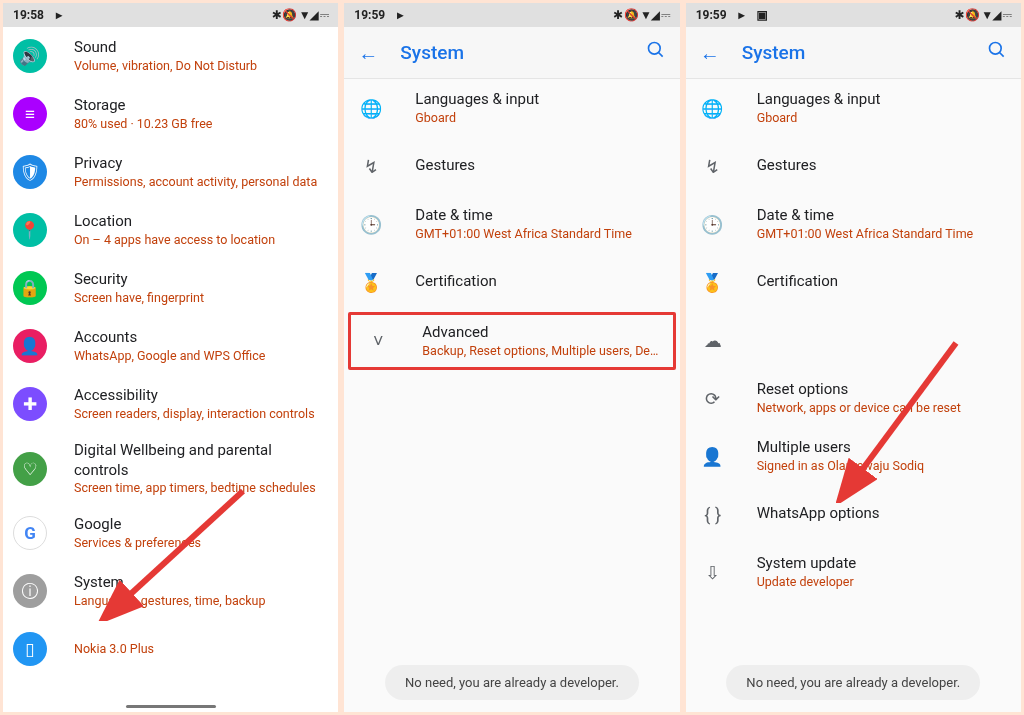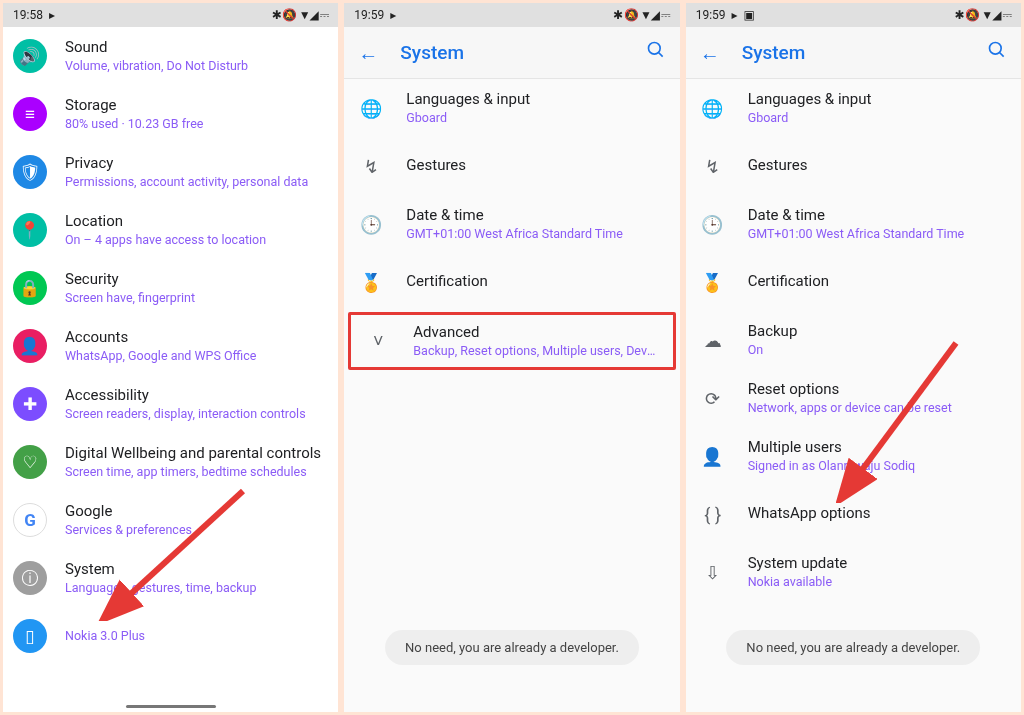--- a/index.html
+++ b/index.html
@@ -25,21 +25,21 @@
   .statusbar {
     height: 24px;
     background: #e0e0e0;
     display: flex;
     align-items: center;
     justify-content: space-between;
     padding: 0 10px;
     font-size: 12px;
     color: #222;
   }
-  .statusbar .left { display: flex; align-items: center; gap: 6px; }
+  .statusbar .left { display: flex; align-items: center; gap: 12px; font-weight: bold; }
   .statusbar .right { display: flex; align-items: center; gap: 4px; letter-spacing: -1px; }
   .appbar {
     height: 52px;
     display: flex;
     align-items: center;
     padding: 0 12px;
     gap: 20px;
     border-bottom: 1px solid #e5e5e5;
     background: #f7f7f7;
   }
@@ -77,28 +77,28 @@
   .row .outline-icon {
     width: 34px;
     height: 34px;
     display: flex;
     align-items: center;
     justify-content: center;
     color: #5f6368;
     font-size: 18px;
     flex-shrink: 0;
   }
-  .row .text { flex: 1; min-width: 0; }
+  .row .text { flex: 1; min-width: 0; margin-left: 9px; }
   .row .title-text {
     color: #202124;
     font-size: 15px;
     line-height: 1.3;
   }
   .row .sub {
-    color: #8b5cf6;
+    color: #c2410c;
     font-size: 12.5px;
     line-height: 1.3;
     white-space: nowrap;
     overflow: hidden;
     text-overflow: ellipsis;
   }
   .i-teal   { background: #00bfa5; }
   .i-purple { background: #aa00ff; }
   .i-blue   { background: #1e88e5; }
   .i-green  { background: #00c853; }
@@ -107,21 +107,21 @@
   .i-lime   { background: #43a047; }
   .i-grey   { background: #9e9e9e; }
   .i-lblue  { background: #2196f3; }
   .highlight {
     border: 3px solid #e53935;
     margin: 1px 4px;
     border-radius: 2px;
   }
   .toast {
     position: absolute;
-    bottom: 47px;
+    bottom: 12px;
     left: 50%;
     transform: translateX(-50%);
     background: #eeeeee;
     color: #444;
     padding: 10px 20px;
     border-radius: 22px;
     font-size: 13px;
     white-space: nowrap;
   }
   .navhint {
@@ -337,24 +337,20 @@
         </div>
       </div>
       <div class="row">
         <div class="outline-icon">🏅</div>
         <div class="text">
           <div class="title-text">Certification</div>
         </div>
       </div>
       <div class="row">
         <div class="outline-icon">☁</div>
-        <div class="text">
-          <div class="title-text">Backup</div>
-          <div class="sub">On</div>
-        </div>
       </div>
       <div class="row">
         <div class="outline-icon">⟳</div>
         <div class="text">
           <div class="title-text">Reset options</div>
           <div class="sub">Network, apps or device can be reset</div>
         </div>
       </div>
       <div class="row">
         <div class="outline-icon">👤</div>
@@ -366,21 +362,21 @@
       <div class="row">
         <div class="outline-icon">{ }</div>
         <div class="text">
           <div class="title-text">WhatsApp options</div>
         </div>
       </div>
       <div class="row">
         <div class="outline-icon">⇩</div>
         <div class="text">
           <div class="title-text">System update</div>
-          <div class="sub">Nokia available</div>
+          <div class="sub">Update developer</div>
         </div>
       </div>
     </div>
   <svg class="arrow" style="left:150px; top:330px;" width="130" height="170">
     <defs>
         <marker id="ah3" markerWidth="10" markerHeight="10" refX="2" refY="3" orient="auto">
           <path d="M0,0 L0,6 L8,3 z" fill="#e53935"></path>
         </marker>
       </defs>
     <line x1="120" y1="10" x2="20" y2="145" stroke="#e53935" stroke-width="6" marker-end="url(#ah3)"></line>

